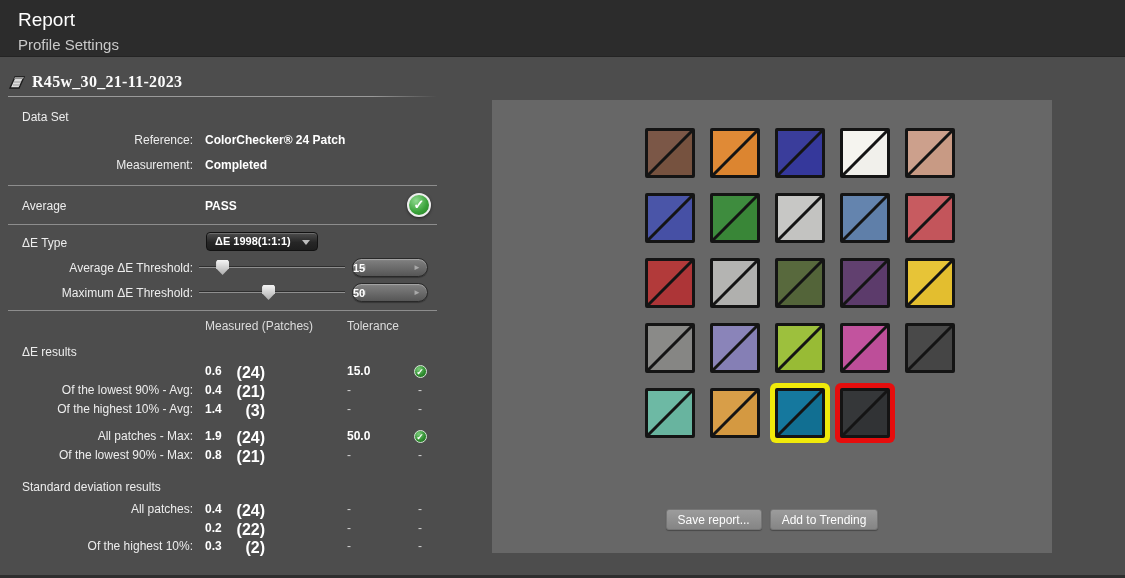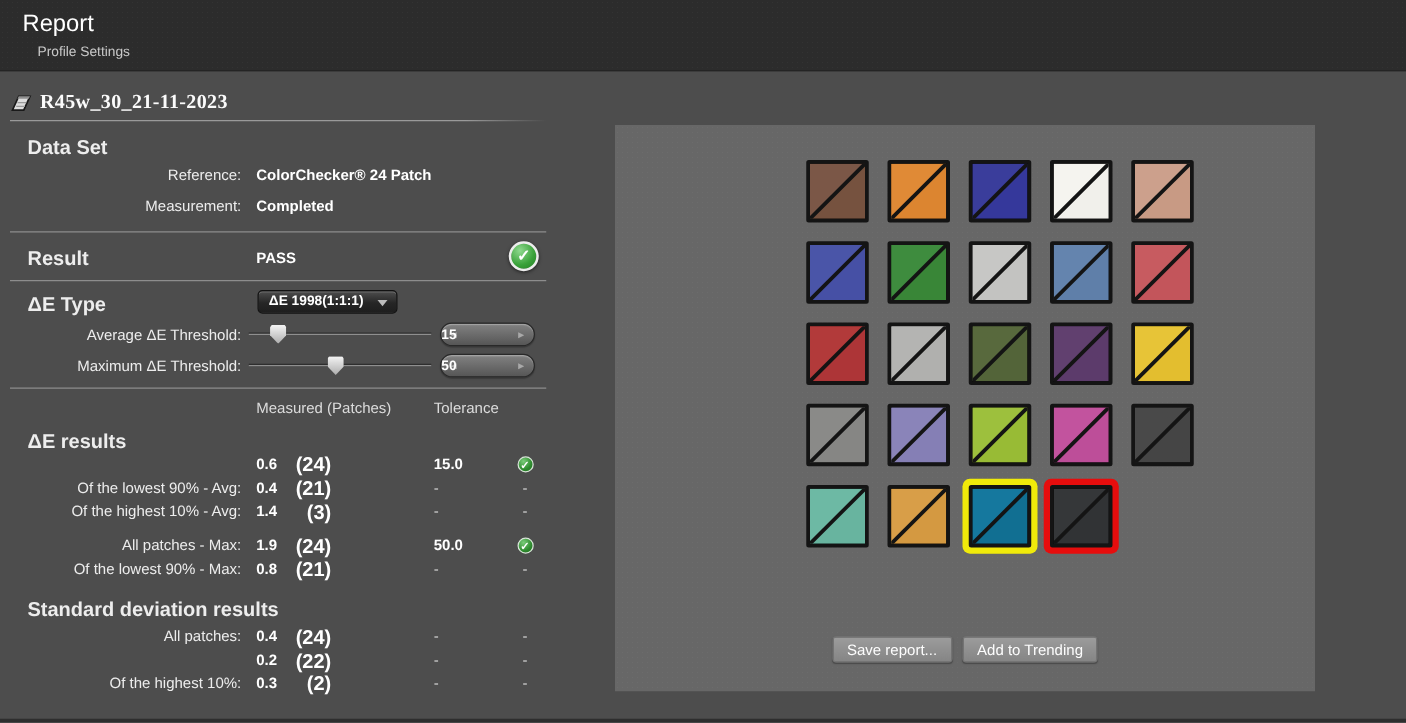--- a/index.html
+++ b/index.html
@@ -12,36 +12,36 @@
   }
   
   .topbar {
     position:absolute; left:0; top:0; width:100%; height:57px;
     background:#2C2C2C;
     background-image:radial-gradient(rgba(255,255,255,0.035) 22%, transparent 24%);
     background-size:4px 4px;
     border-bottom:1px solid #242424;
   }
   .topbar-title { position:absolute; left:18px; top:9px; font-size:19px; color:#FFFFFF; }
-  .topbar-subtitle { position:absolute; left:30px; top:36px; font-size:11px; color:#C9C9C9; }
+  .topbar-subtitle { position:absolute; left:18px; top:36px; font-size:15px; color:#C9C9C9; }
 
   
   .report-title { position:absolute; left:8px; top:72px; height:20px; display:flex; align-items:center; }
   .report-icon { margin-right:5px; }
   .report-name {
     font-family:"Liberation Serif", serif; font-weight:bold; font-size:16px;
     color:#FBFBFB; letter-spacing:0.3px;
   }
   .title-underline { position:absolute; left:8px; top:96px; width:429px; height:1px;
     background:linear-gradient(to right, #9A9A9A 85%, rgba(154,154,154,0)); }
 
   .divider { position:absolute; left:8px; width:429px; height:1px; background:rgba(175,175,175,0.65); }
 
   
-  .lbl { position:absolute; font-size:16px; color:#EDEDED; white-space:nowrap;font-weight:bold; }
+  .lbl { position:absolute; font-size:12px; color:#EDEDED; white-space:nowrap; }
   .rlabel { position:absolute; left:0; width:193px; text-align:right; font-size:12px; color:#EDEDED; white-space:nowrap; }
   .val  { position:absolute; left:205px; font-size:12px; font-weight:bold; color:#FFFFFF; white-space:nowrap; }
   .colhdr { position:absolute; font-size:12px; color:#DCDCDC; white-space:nowrap; }
 
   
   .pass-icon {
     position:absolute; left:407px; top:193px; width:24px; height:24px; border-radius:50%;
     background:radial-gradient(circle at 35% 28%, #8FD98F, #3AA23A 58%, #237C23);
     border:2px solid #EDEDED; box-shadow:0 1px 3px rgba(0,0,0,0.55);
     color:#FFFFFF; font-weight:bold; font-size:13px; line-height:20px; text-align:center;
@@ -149,21 +149,21 @@
   <div class="title-underline"></div>
 
   <div class="lbl" style="left:22px; top:110px">Data Set</div>
   <div class="rlabel" style="top:133px">Reference:</div>
   <div class="val" style="top:133px">ColorChecker® 24 Patch</div>
   <div class="rlabel" style="top:158px">Measurement:</div>
   <div class="val" style="top:158px">Completed</div>
 
   <div class="divider" style="top:185px"></div>
 
-  <div class="lbl" style="left:22px; top:199px">Result</div>
+  <div class="lbl" style="left:22px; top:199px">Average</div>
   <div class="val" style="top:199px">PASS</div>
   <div class="pass-icon">✓</div>
 
   <div class="divider" style="top:224px"></div>
 
   <div class="lbl" style="left:22px; top:236px">ΔE Type</div>
   <div class="dropdown">
     <span>ΔE 1998(1:1:1)</span>
     <span class="arrow"></span>
   </div>

